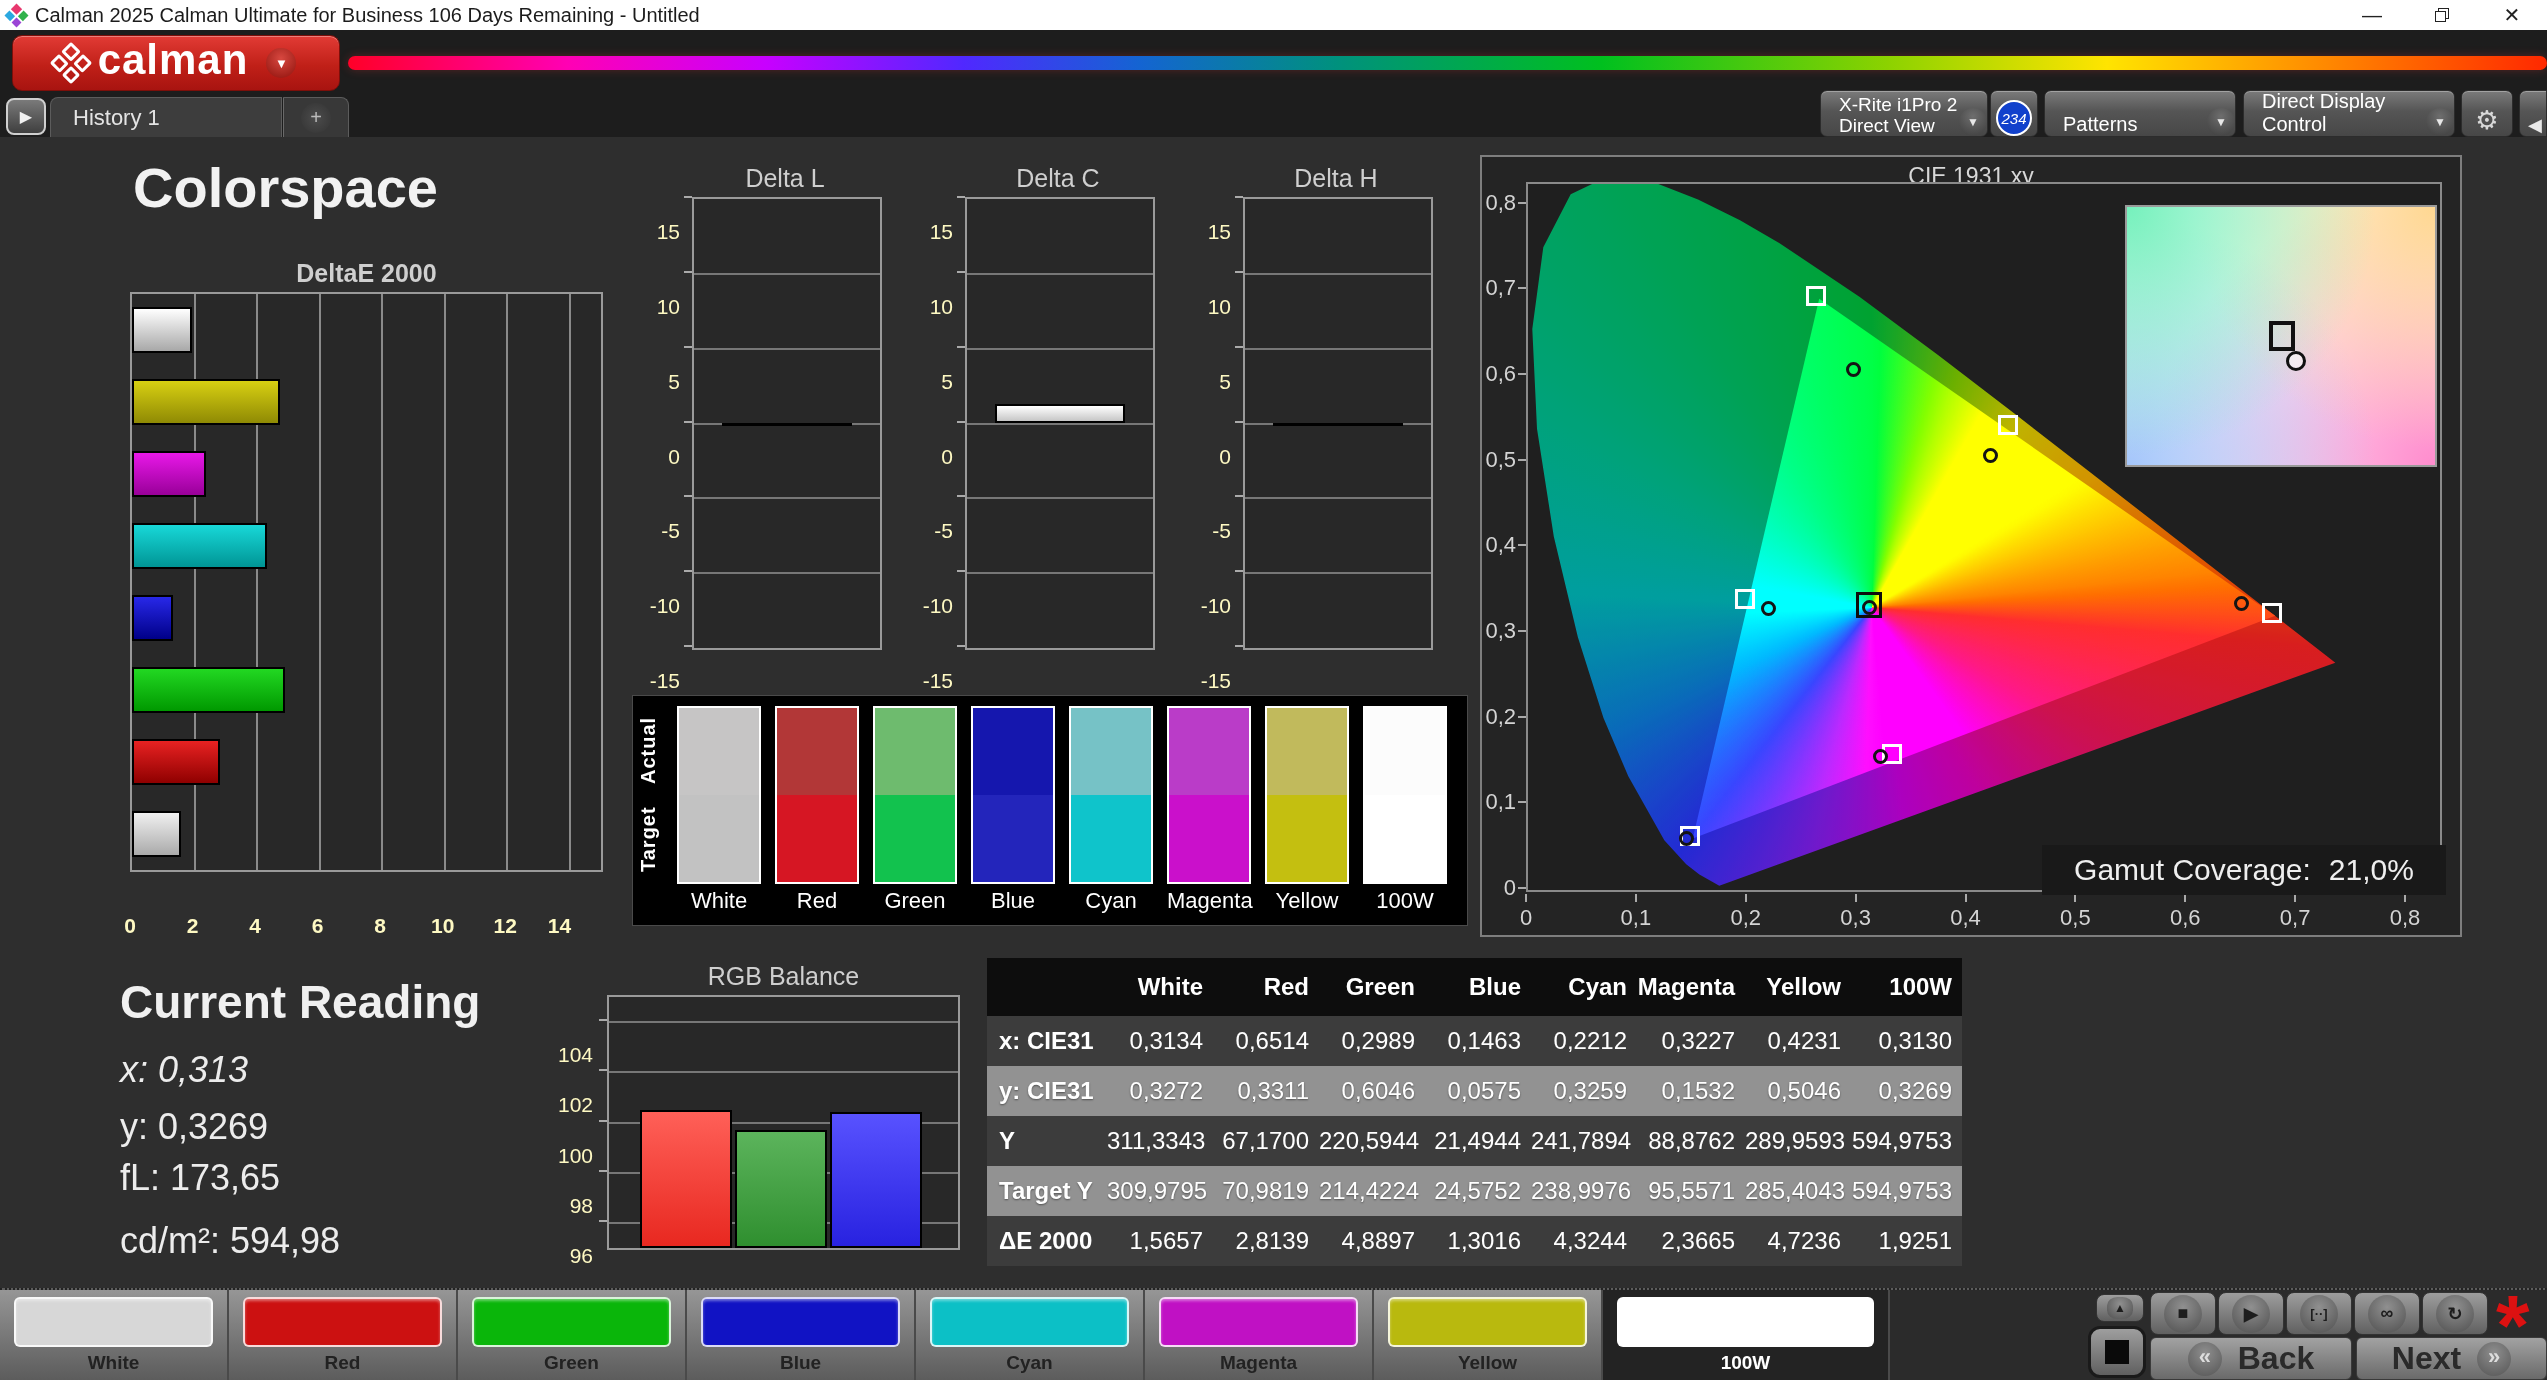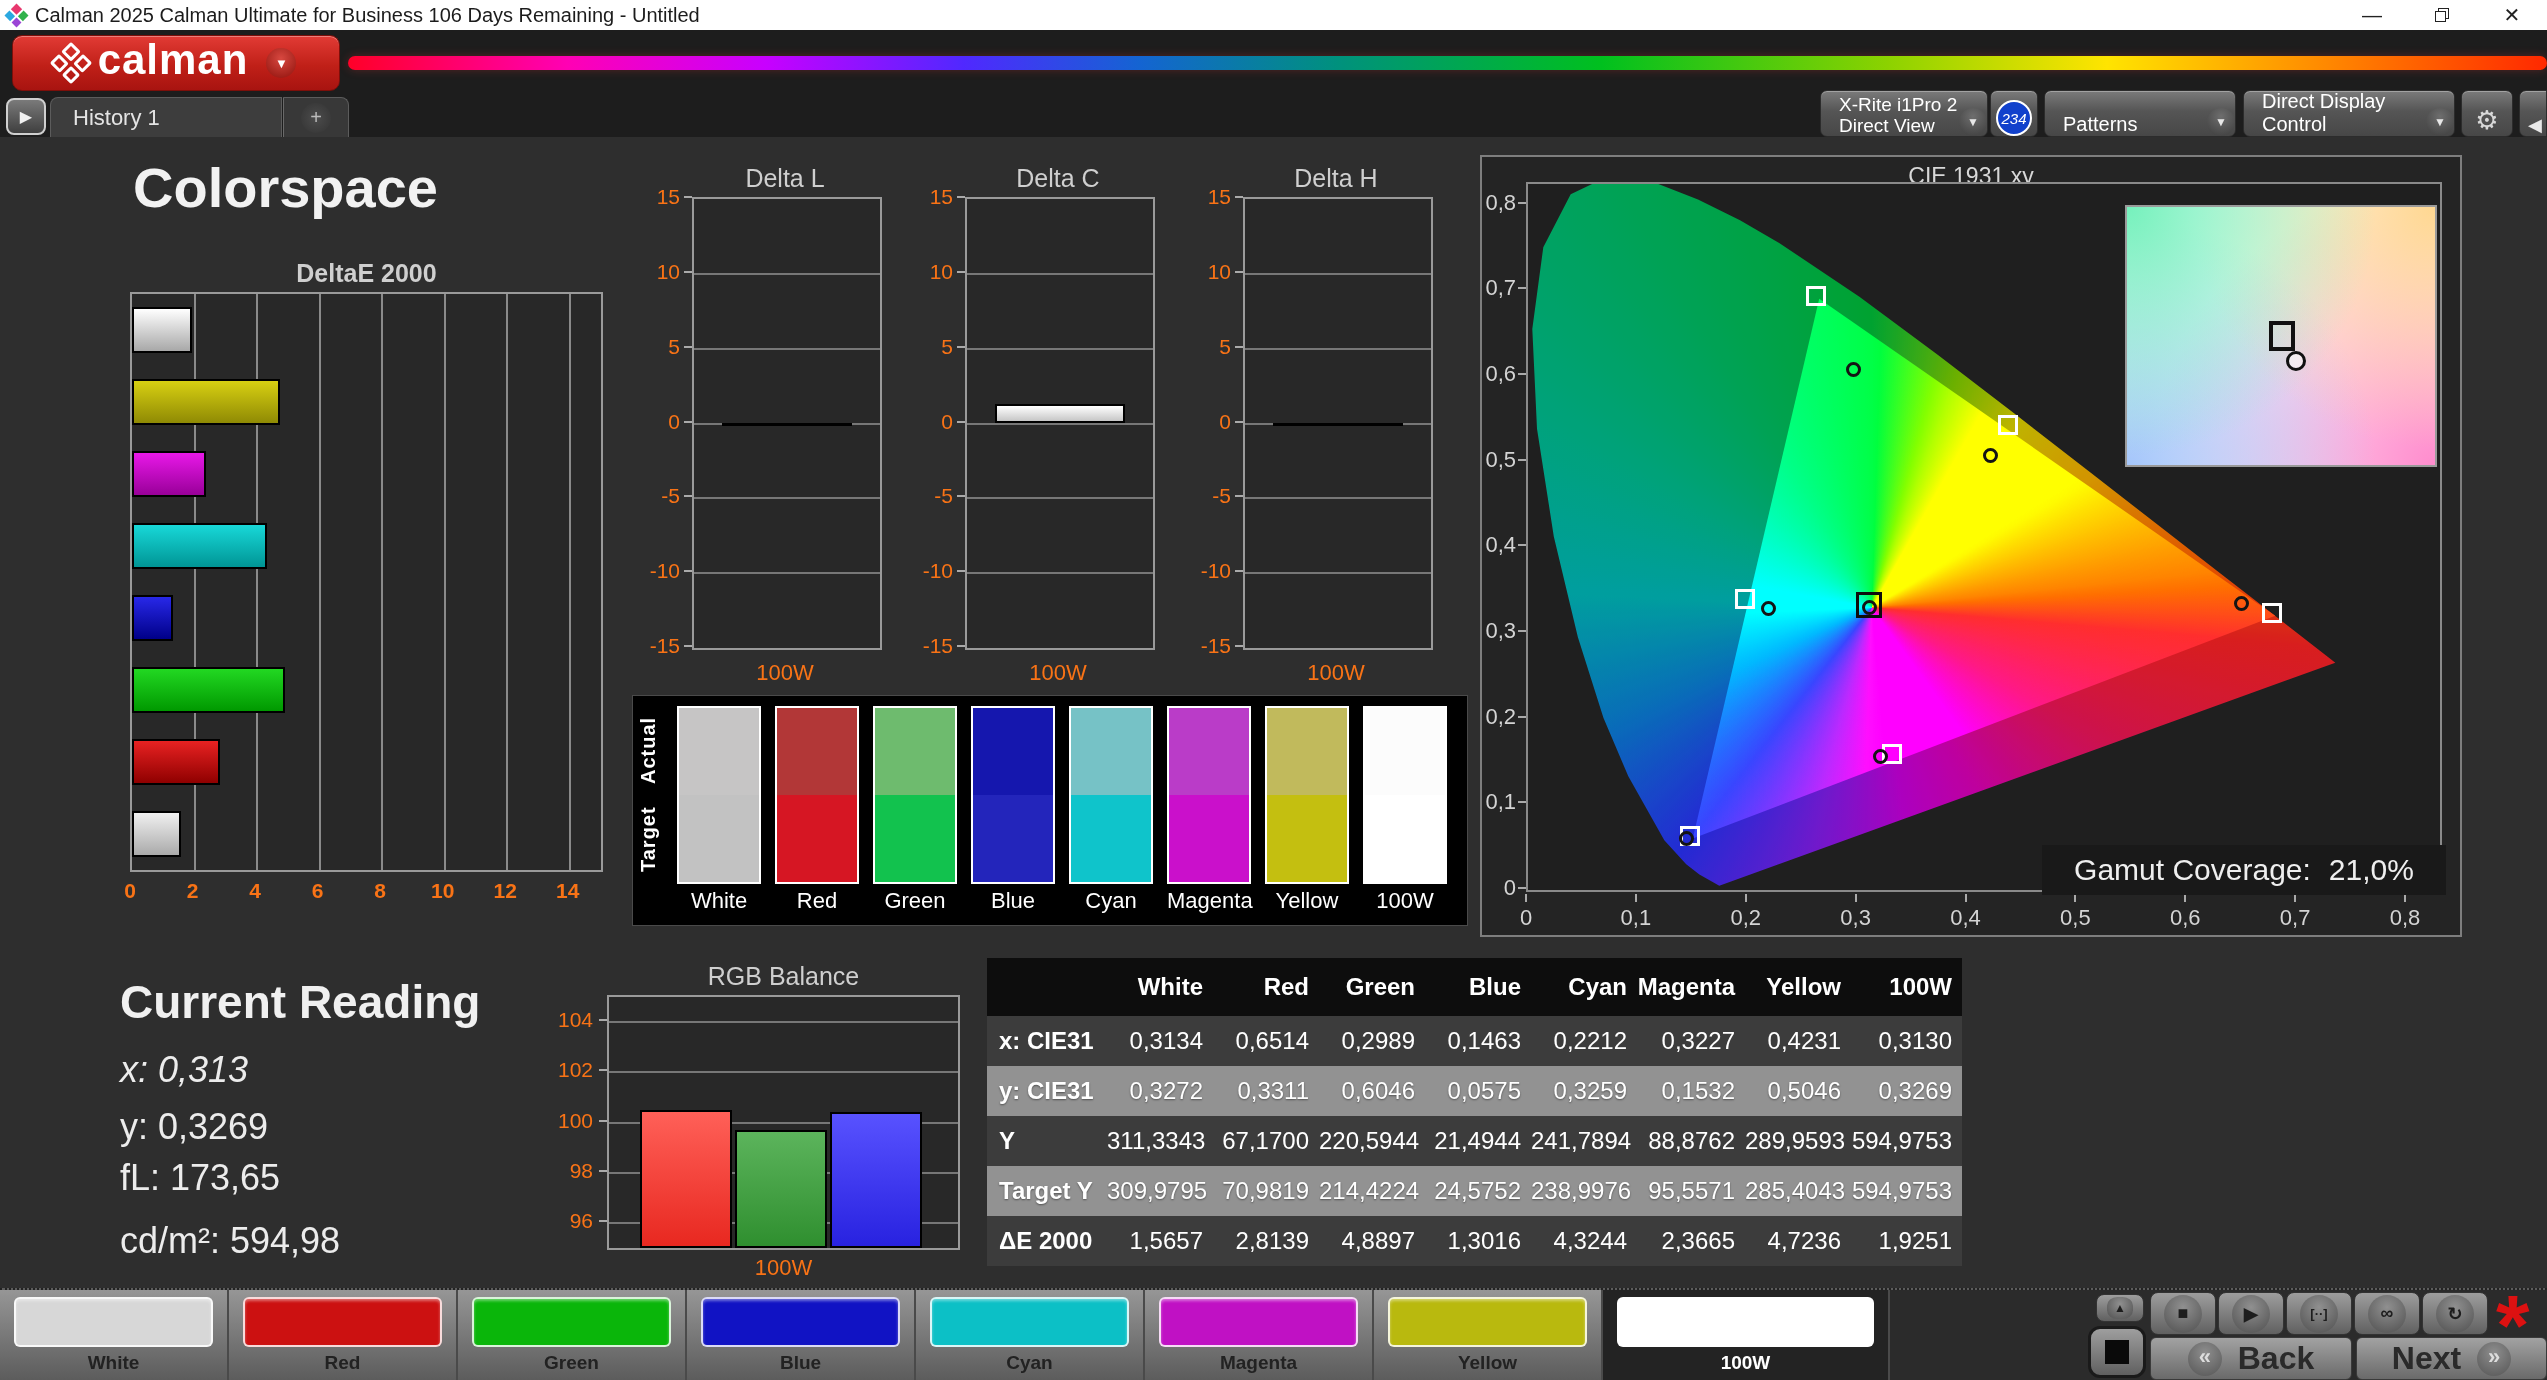--- a/index.html
+++ b/index.html
@@ -74,21 +74,21 @@
   .gearbox { left:2461px; width:52px; justify-content:center; }
   .gear-glyph { color:#d8d8d8; font-size:26px; }
   .chevbox { left:2519px; width:28px; justify-content:flex-start; border-top-right-radius:0; border-bottom-right-radius:0; }
   .chev-glyph { color:#e8e8e8; font-size:18px; padding-left:8px; }
 
   
   .main { position:absolute; left:0; top:137px; width:2547px; height:1151px; background:#2e2e2e; }
   .pagetitle { position:absolute; left:133px; top:18px; font-size:56px; font-weight:600; color:#f2f2f2; }
 
   .charttitle { position:absolute; color:#cfcfcf; font-size:25px; font-weight:600; text-align:center; }
-  .ticklabel { position:absolute; color:#f97316; font-size:21px; font-weight:600; }
+  .ticklabel { position:absolute; color:#fef9c3; font-size:21px; font-weight:600;margin-top:35px; }
 
   
   .deltae-plot { position:absolute; left:130px; top:155px; width:473px; height:580px;
     border:2px solid #9a9a9a; background:#282828; }
   .vgrid { position:absolute; top:0; bottom:0; width:2px; background:#8a8a8a; }
   .hbar { position:absolute; left:0; height:46px; border:2px solid #000; }
 
   
   .mini-frame { position:absolute; width:190px; height:453px; border:2px solid #9a9a9a; background:#282828; }
   .hgrid { position:absolute; left:0; right:0; height:2px; background:#777; }
@@ -279,21 +279,21 @@
         <div class="hbar" style="top: 517px; width: 48.9542px; background: linear-gradient(rgb(240, 240, 240), rgb(170, 170, 170));"></div>
       </div>
     <div id="deltae-xlabels">
         <div class="ticklabel" style="left: 110px; top: 742px; width: 40px; text-align: center;">0</div>
         <div class="ticklabel" style="left: 172.533px; top: 742px; width: 40px; text-align: center;">2</div>
         <div class="ticklabel" style="left: 235.067px; top: 742px; width: 40px; text-align: center;">4</div>
         <div class="ticklabel" style="left: 297.6px; top: 742px; width: 40px; text-align: center;">6</div>
         <div class="ticklabel" style="left: 360.133px; top: 742px; width: 40px; text-align: center;">8</div>
         <div class="ticklabel" style="left: 422.667px; top: 742px; width: 40px; text-align: center;">10</div>
         <div class="ticklabel" style="left: 485.2px; top: 742px; width: 40px; text-align: center;">12</div>
-        <div class="ticklabel" style="left: 547.733px; top: 742px; width: 40px; text-align: center;">14</div>
+        <div class="ticklabel" style="left: 547.733px; top: 742px; width: 40px; ">14</div>
       </div>
 
     <div id="delta-minis">
         <div class="charttitle" style="left: 692px; top: 27px; width: 186px; font-weight: 400;">Delta L</div>
         <div class="mini-frame" style="left: 692px; top: 60px;">
           <div class="hgrid" style="top: 373.167px;"></div>
           <div class="hgrid" style="top: 298.333px;"></div>
           <div class="hgrid" style="top: 223.5px;"></div>
           <div class="hgrid" style="top: 148.667px;"></div>
           <div class="hgrid" style="top: 73.8333px;"></div>

